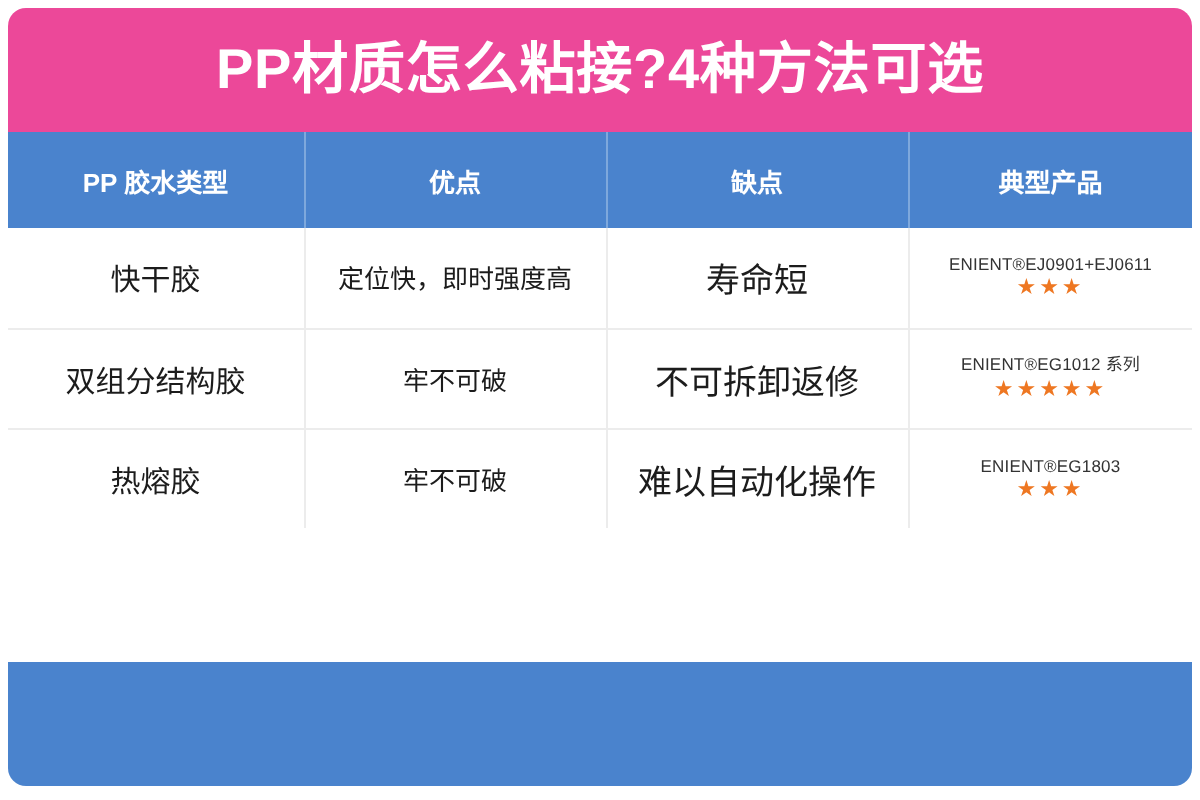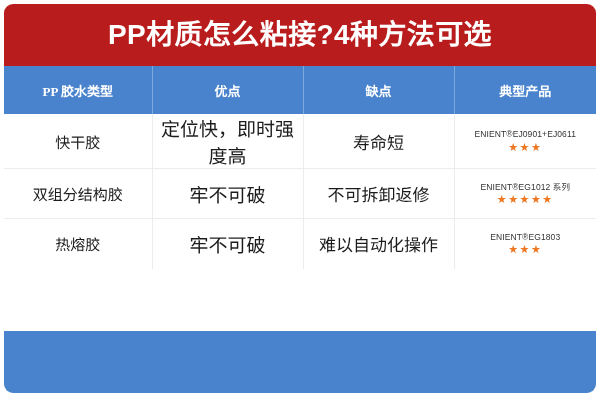--- a/index.html
+++ b/index.html
@@ -31,21 +31,21 @@
     width: 592px;
     height: 359px;
     border-radius: 9px;
     overflow: hidden;
     background: #ffffff;
   }
 
   
   .title-banner {
     height: 62px;
-    background: #b91c1c;
+    background: #ec4899;
     display: flex;
     align-items: center;
     justify-content: center;
     box-sizing: border-box;
   }
   .title-text {
     color: #ffffff;
     font-size: 28px;
     font-weight: bold;
     letter-spacing: 0.4px;
@@ -59,21 +59,20 @@
     border-collapse: collapse;
     table-layout: fixed;
   }
   .table col.c1 { width: 148px; }
   .table col.c2 { width: 151px; }
   .table col.c3 { width: 151px; }
   .table col.c4 { width: 142px; }
 
   thead tr {
     background: #4a83cd;
-    font-family: Liberation Serif, serif;
   }
   thead th {
     height: 48px;
     color: #ffffff;
     font-size: 13px;
     font-weight: bold;
     text-align: center;
     vertical-align: middle;
     border-right: 1px solid #7ea8dc;
     padding: 0;
@@ -91,21 +90,21 @@
     color: #1c1c1c;
     border-right: 1px solid #ececec;
     border-bottom: 1px solid #ececec;
     padding: 0 4px;
     box-sizing: border-box;
   }
   tbody td:last-child { border-right: none; }
   tbody tr:last-child td { border-bottom: none; }
 
   .cell-type { font-size: 15px; }
-  .cell-pro  { font-size: 19px; }
+  .cell-pro  { font-size: 13px; }
   .cell-con  { font-size: 17px; }
 
   
   .product-cell {
     padding: 0 6px;
   }
   .product-inner {
     display: flex;
     flex-direction: column;
     align-items: center;

